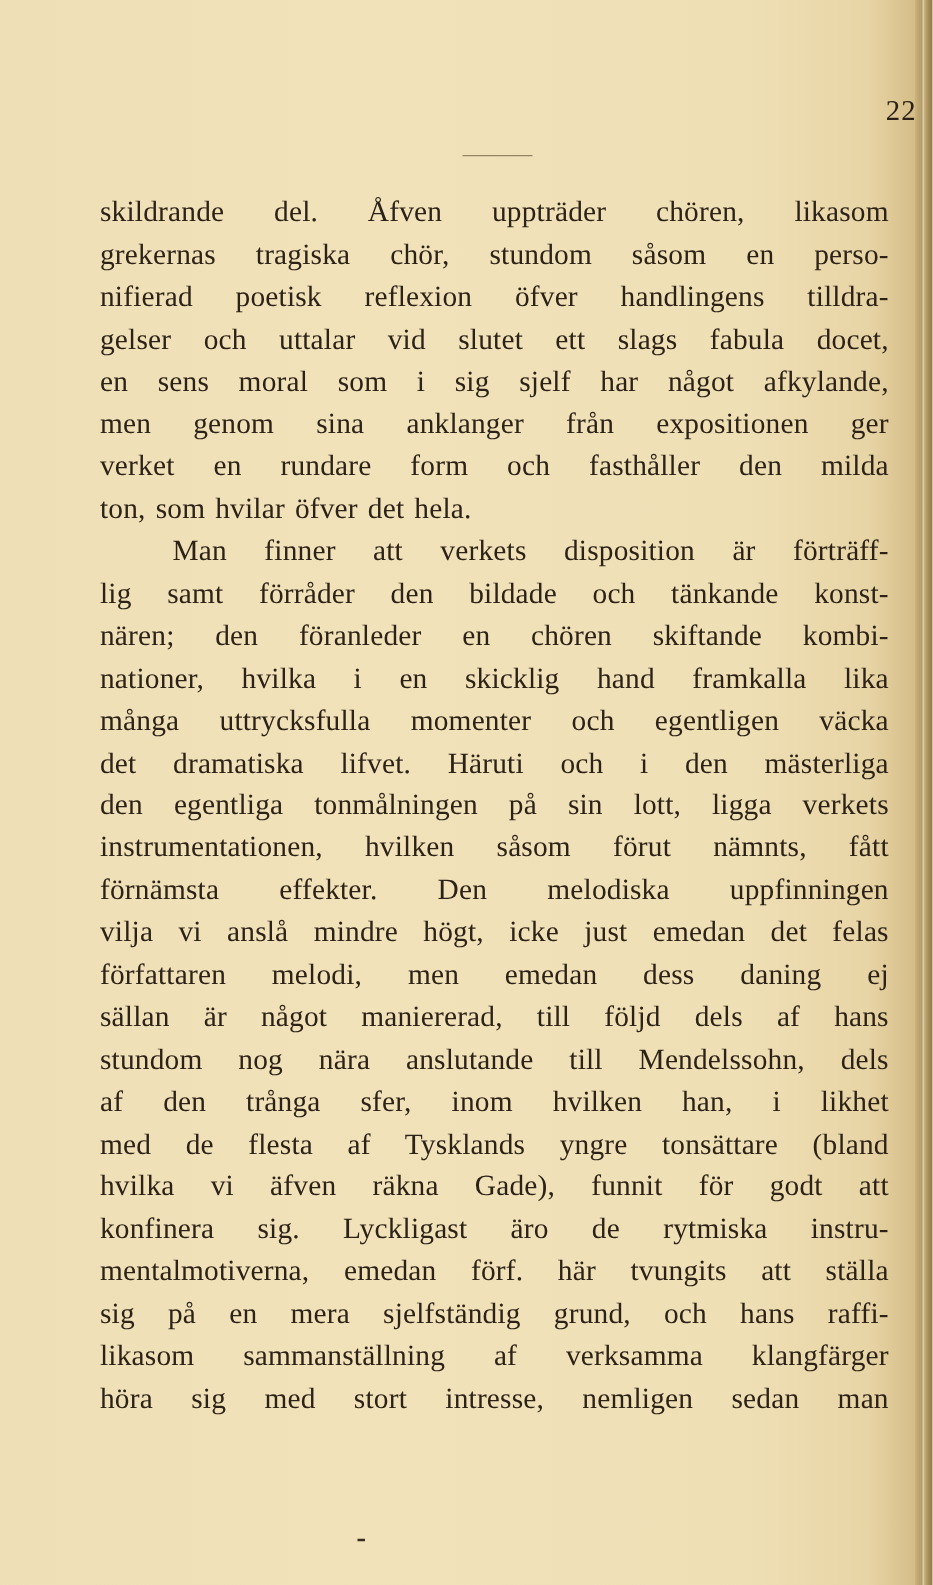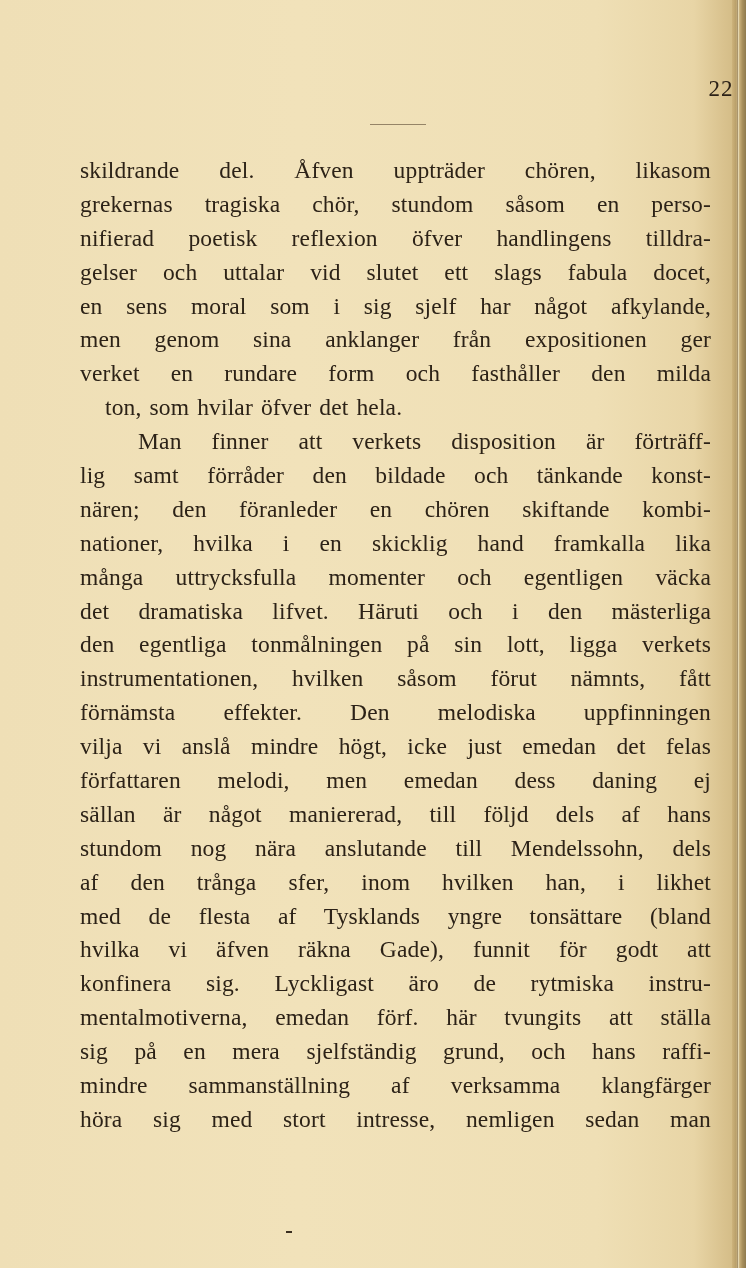--- a/index.html
+++ b/index.html
@@ -55,21 +55,20 @@
       font-family: "Liberation Serif", serif;
       text-align: justify;
       text-align-last: justify;
       white-space: nowrap;
       letter-spacing: 0.15px;
       word-spacing: 2px;
       color: #2c2217;
     }
     .line.last {
       text-align-last: left;
-      margin-left: 25px;
     }
     .line.indent {
       padding-left: 58px;
       box-sizing: border-box;
     }
     .spine {
       position: absolute;
       top: 0;
       right: 0;
       width: 14px;
@@ -122,20 +121,20 @@
     <span class="line">vilja vi anslå mindre högt, icke just emedan det felas</span>
     <span class="line">författaren melodi, men emedan dess daning ej</span>
     <span class="line">sällan är något maniererad, till följd dels af hans</span>
     <span class="line">stundom nog nära anslutande till Mendelssohn, dels</span>
     <span class="line">af den trånga sfer, inom hvilken han, i likhet</span>
     <span class="line">med de flesta af Tysklands yngre tonsättare (bland</span>
     <span class="line">hvilka vi äfven räkna Gade), funnit för godt att</span>
     <span class="line">konfinera sig.  Lyckligast äro de rytmiska instru-</span>
     <span class="line">mentalmotiverna, emedan förf. här tvungits att ställa</span>
     <span class="line">sig på en mera sjelfständig grund, och hans raffi-</span>
-    <span class="line">mindre sammanställning af verksamma klangfärger</span>
+    <span class="line">likasom sammanställning af verksamma klangfärger</span>
     <span class="line">höra sig med stort intresse, nemligen sedan man</span>
   </div>
 
   <div class="stray-mark"></div>
   <div class="spine"></div>
   <div class="spine-line"></div>
 </div>
 
 </body></html>

